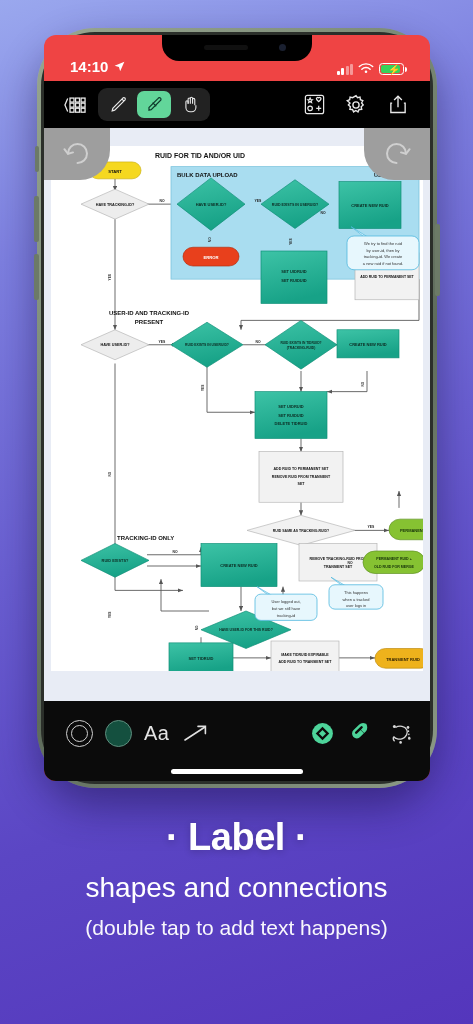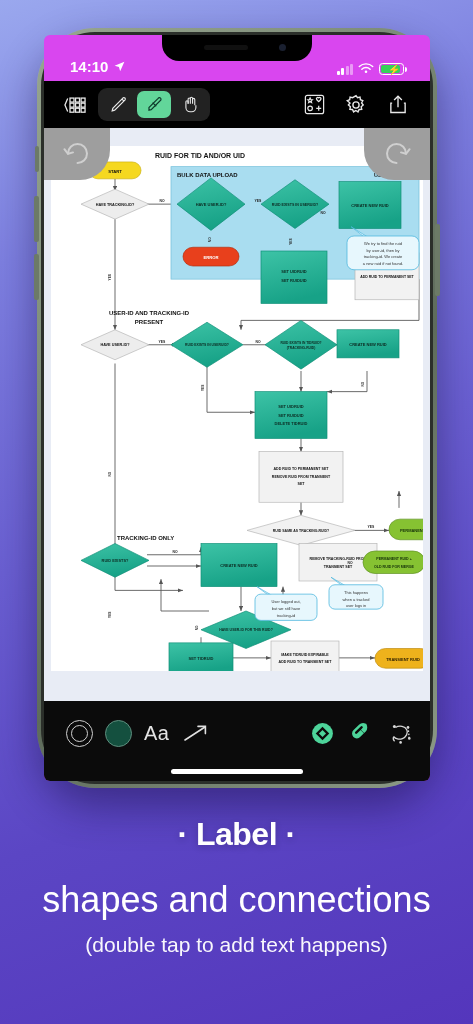--- a/index.html
+++ b/index.html
@@ -11,21 +11,21 @@
   }
 
   
   .phone-wrap { position:absolute; left:37px; top:28px; width:400px; height:760px; }
   .phone-outer {
     position:absolute; inset:0; border-radius:58px;
     background:linear-gradient(135deg,#98a690 0%,#7e8d79 30%,#5e6b5b 60%,#8d9b87 100%);
     box-shadow:0 18px 40px rgba(20,12,60,.45);
   }
   .phone-mid { position:absolute; inset:4px; border-radius:54px; background:#2b2f2a; }
-  .phone-inner { position:absolute; inset:7px; border-radius:6px; background:#d946ef; overflow:hidden; }
+  .phone-inner { position:absolute; inset:7px; border-radius:12px; background:#ef4444; overflow:hidden; }
 
   .btn-side { position:absolute; background:#6c7a67; border-radius:2px; }
   .btn-mute { left:-2px; top:118px; width:4px; height:26px; }
   .btn-vu   { left:-3px; top:168px; width:5px; height:46px; }
   .btn-vd   { left:-3px; top:226px; width:5px; height:46px; }
   .btn-pw   { right:-3px; top:196px; width:5px; height:72px; }
 
   
   .statusbar {
     position:absolute; top:0; left:0; right:0; height:46px; color:#fff;
@@ -93,23 +93,23 @@
   .ring { width:27px;height:27px;border-radius:50%;border:1.6px solid #cfcfcf;
     display:flex;align-items:center;justify-content:center; }
   .ring i{ width:17px;height:17px;border-radius:50%;border:1.6px solid #cfcfcf;display:block;}
   .swatch { width:27px;height:27px;border-radius:50%;background:#14503f;border:1.4px solid #5e8e7e;}
   .aa { color:#e4e4e4; font-size:20px; letter-spacing:.5px; }
   .homebar { position:absolute; bottom:7px; left:50%; transform:translateX(-50%);
     width:132px;height:5px;border-radius:3px;background:#fff; }
 
   
   .caption { position:absolute; left:0; right:0; top:818px; text-align:center; color:#fff; }
-  .cap-1 { font-size:32px; font-weight:700; letter-spacing:-.5px; line-height:1.05;
+  .cap-1 { font-size:38px; font-weight:700; letter-spacing:-.5px; line-height:1.05;
            text-shadow:0 2px 7px rgba(0,0,0,.18); }
-  .cap-2 { font-size:36px; font-weight:400; margin-top:27px; }
+  .cap-2 { font-size:28px; font-weight:400; margin-top:14px; }
   .cap-3 { font-size:21px; font-weight:400; margin-top:12px; opacity:.96; }
 </style>
 </head>
 <body>
 
 <div class="phone-wrap">
   <div class="phone-outer"></div>
   <div class="btn-side btn-mute"></div>
   <div class="btn-side btn-vu"></div>
   <div class="btn-side btn-vd"></div>

